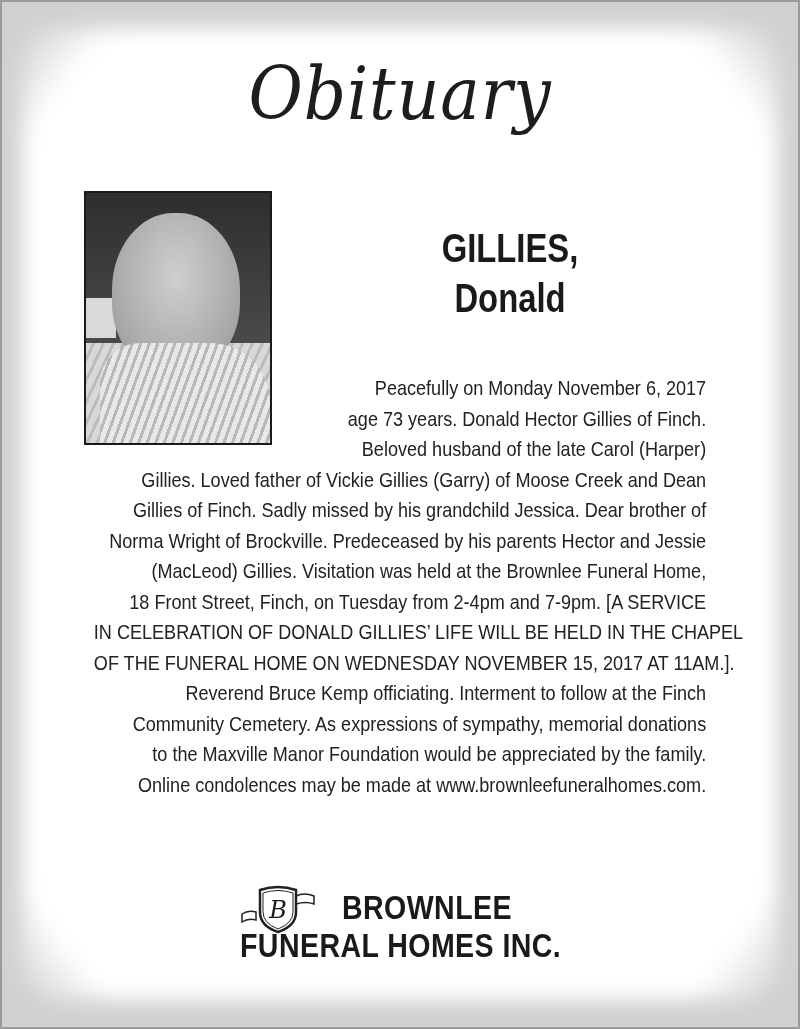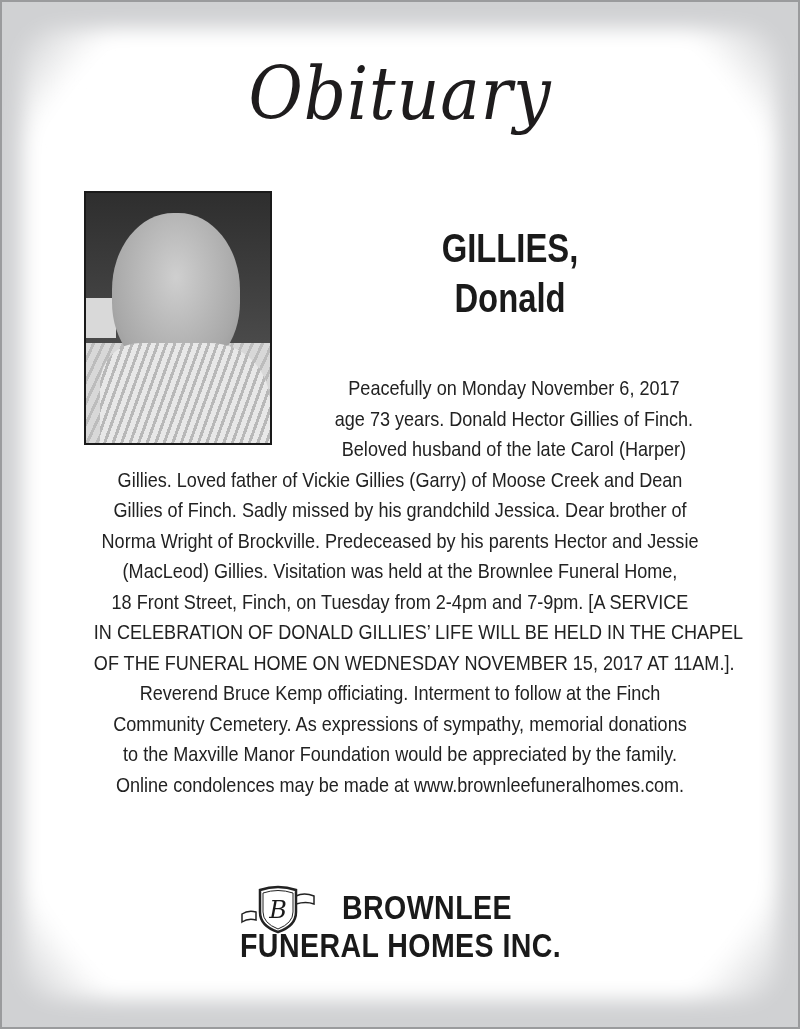--- a/index.html
+++ b/index.html
@@ -45,21 +45,21 @@
   .name {
     position: absolute; left: 400px; top: 223px; width: 220px; text-align: center;
     font-family: "Liberation Sans", sans-serif; font-weight: bold;
     font-size: 40px; line-height: 50px; color: #1a1a1a;
     transform: scaleX(0.82); transform-origin: center;
   }
   .body-text {
     position: absolute; left: 44px; top: 373px; width: 712px;
     font-family: "Liberation Sans Narrow", "Liberation Sans", sans-serif;
     font-size: 21px; line-height: 30.5px; color: #222;
-    text-align: center;
+    text-align: right;
   }
   .line { display: block; white-space: nowrap; transform: scaleX(0.86); transform-origin: center; }
   .line.indent { padding-left: 265px; }
 
   .logo {
     position: absolute; left: 238px; top: 884px; width: 340px; height: 90px;
   }
   .crest { position: absolute; left: 2px; top: 0; width: 76px; height: 50px; }
   .brand1 {
     position: absolute; left: 104px; top: 4px;

